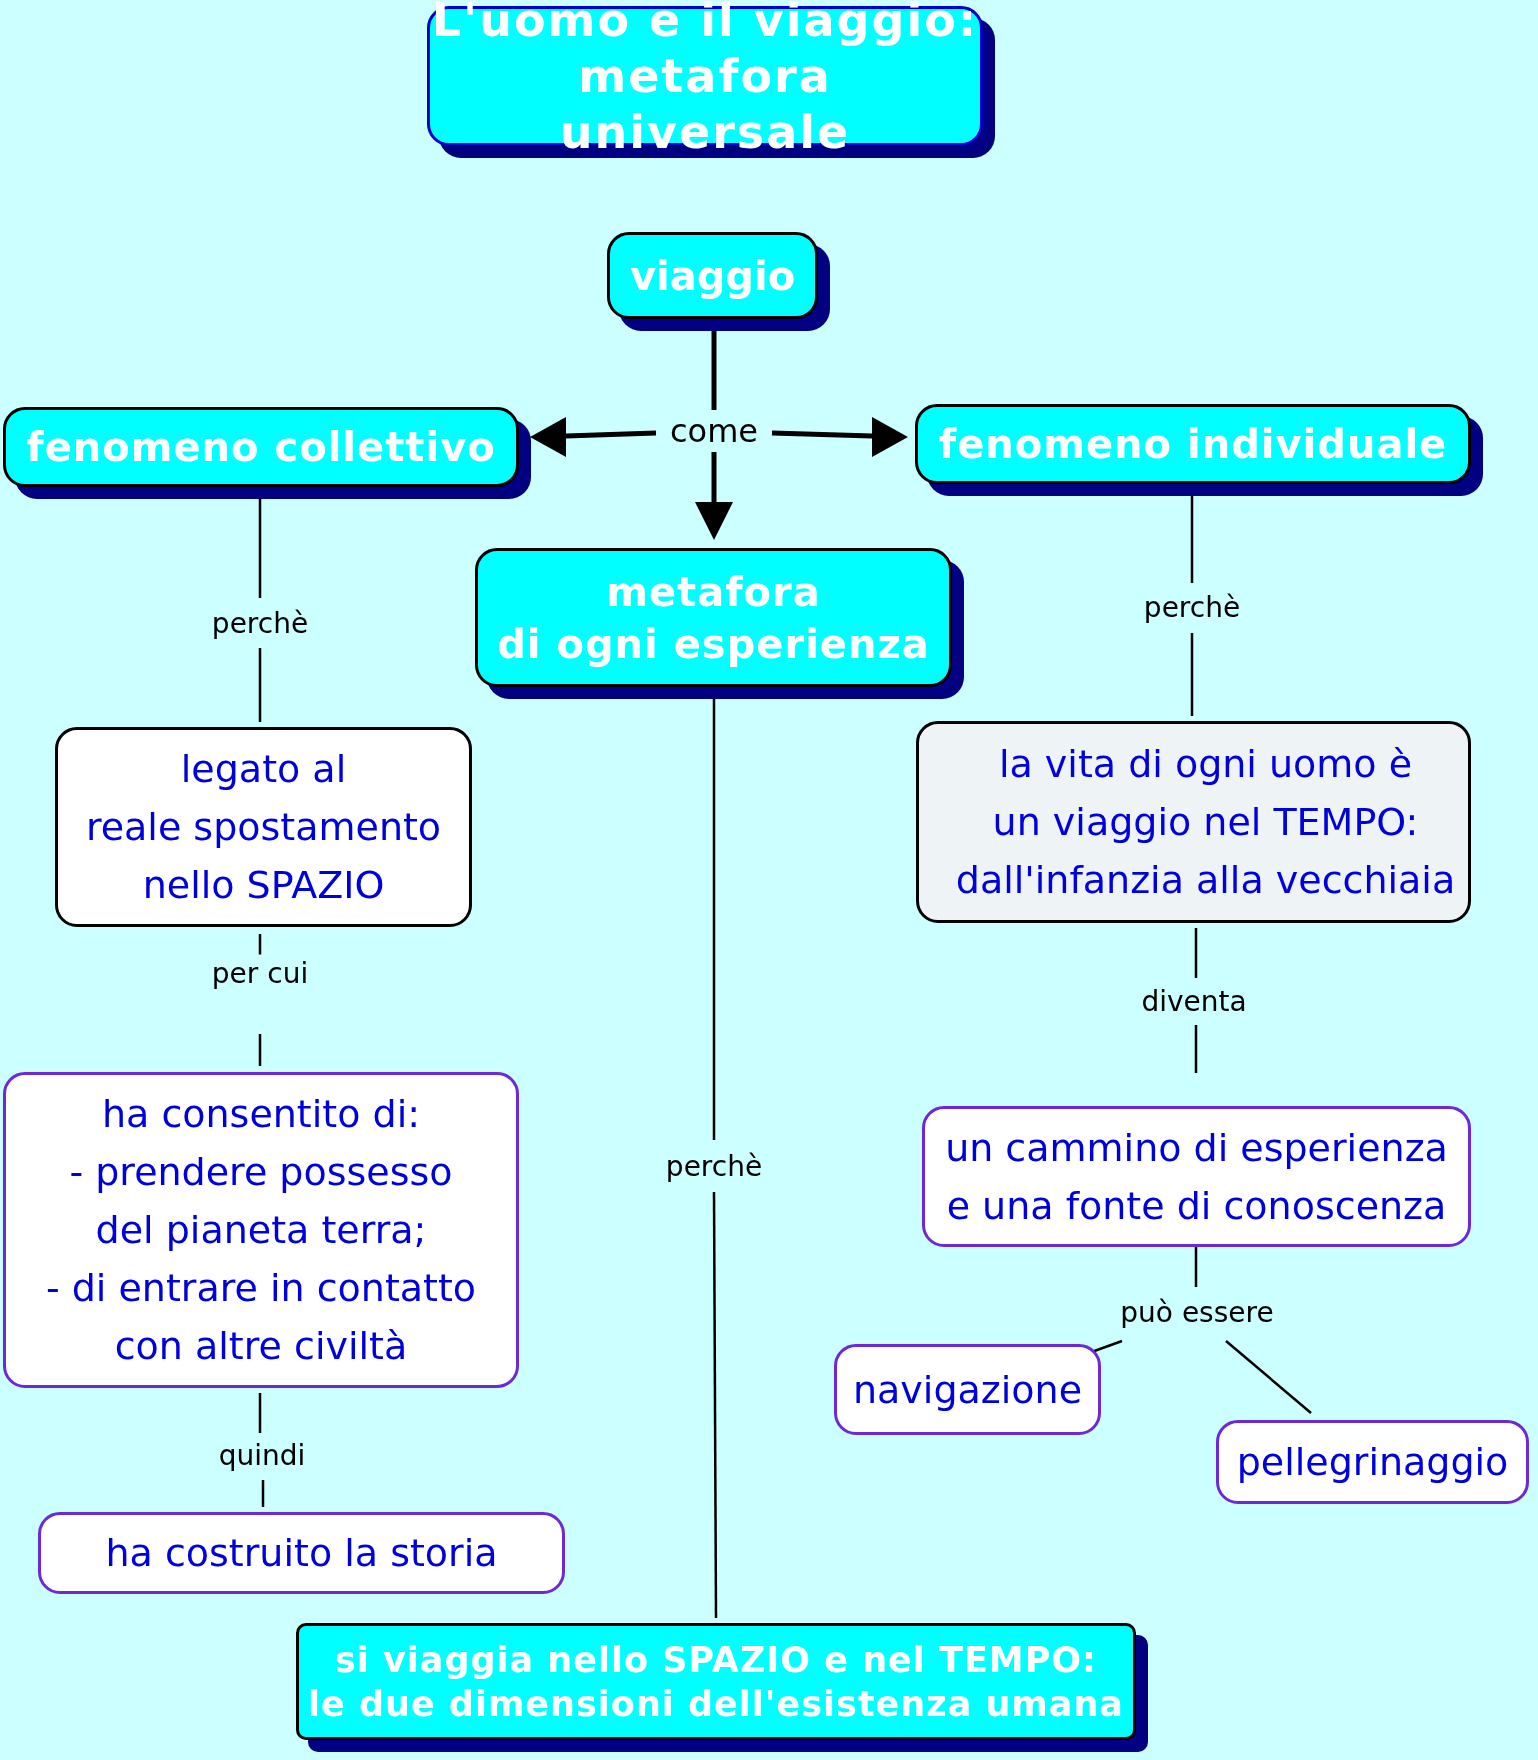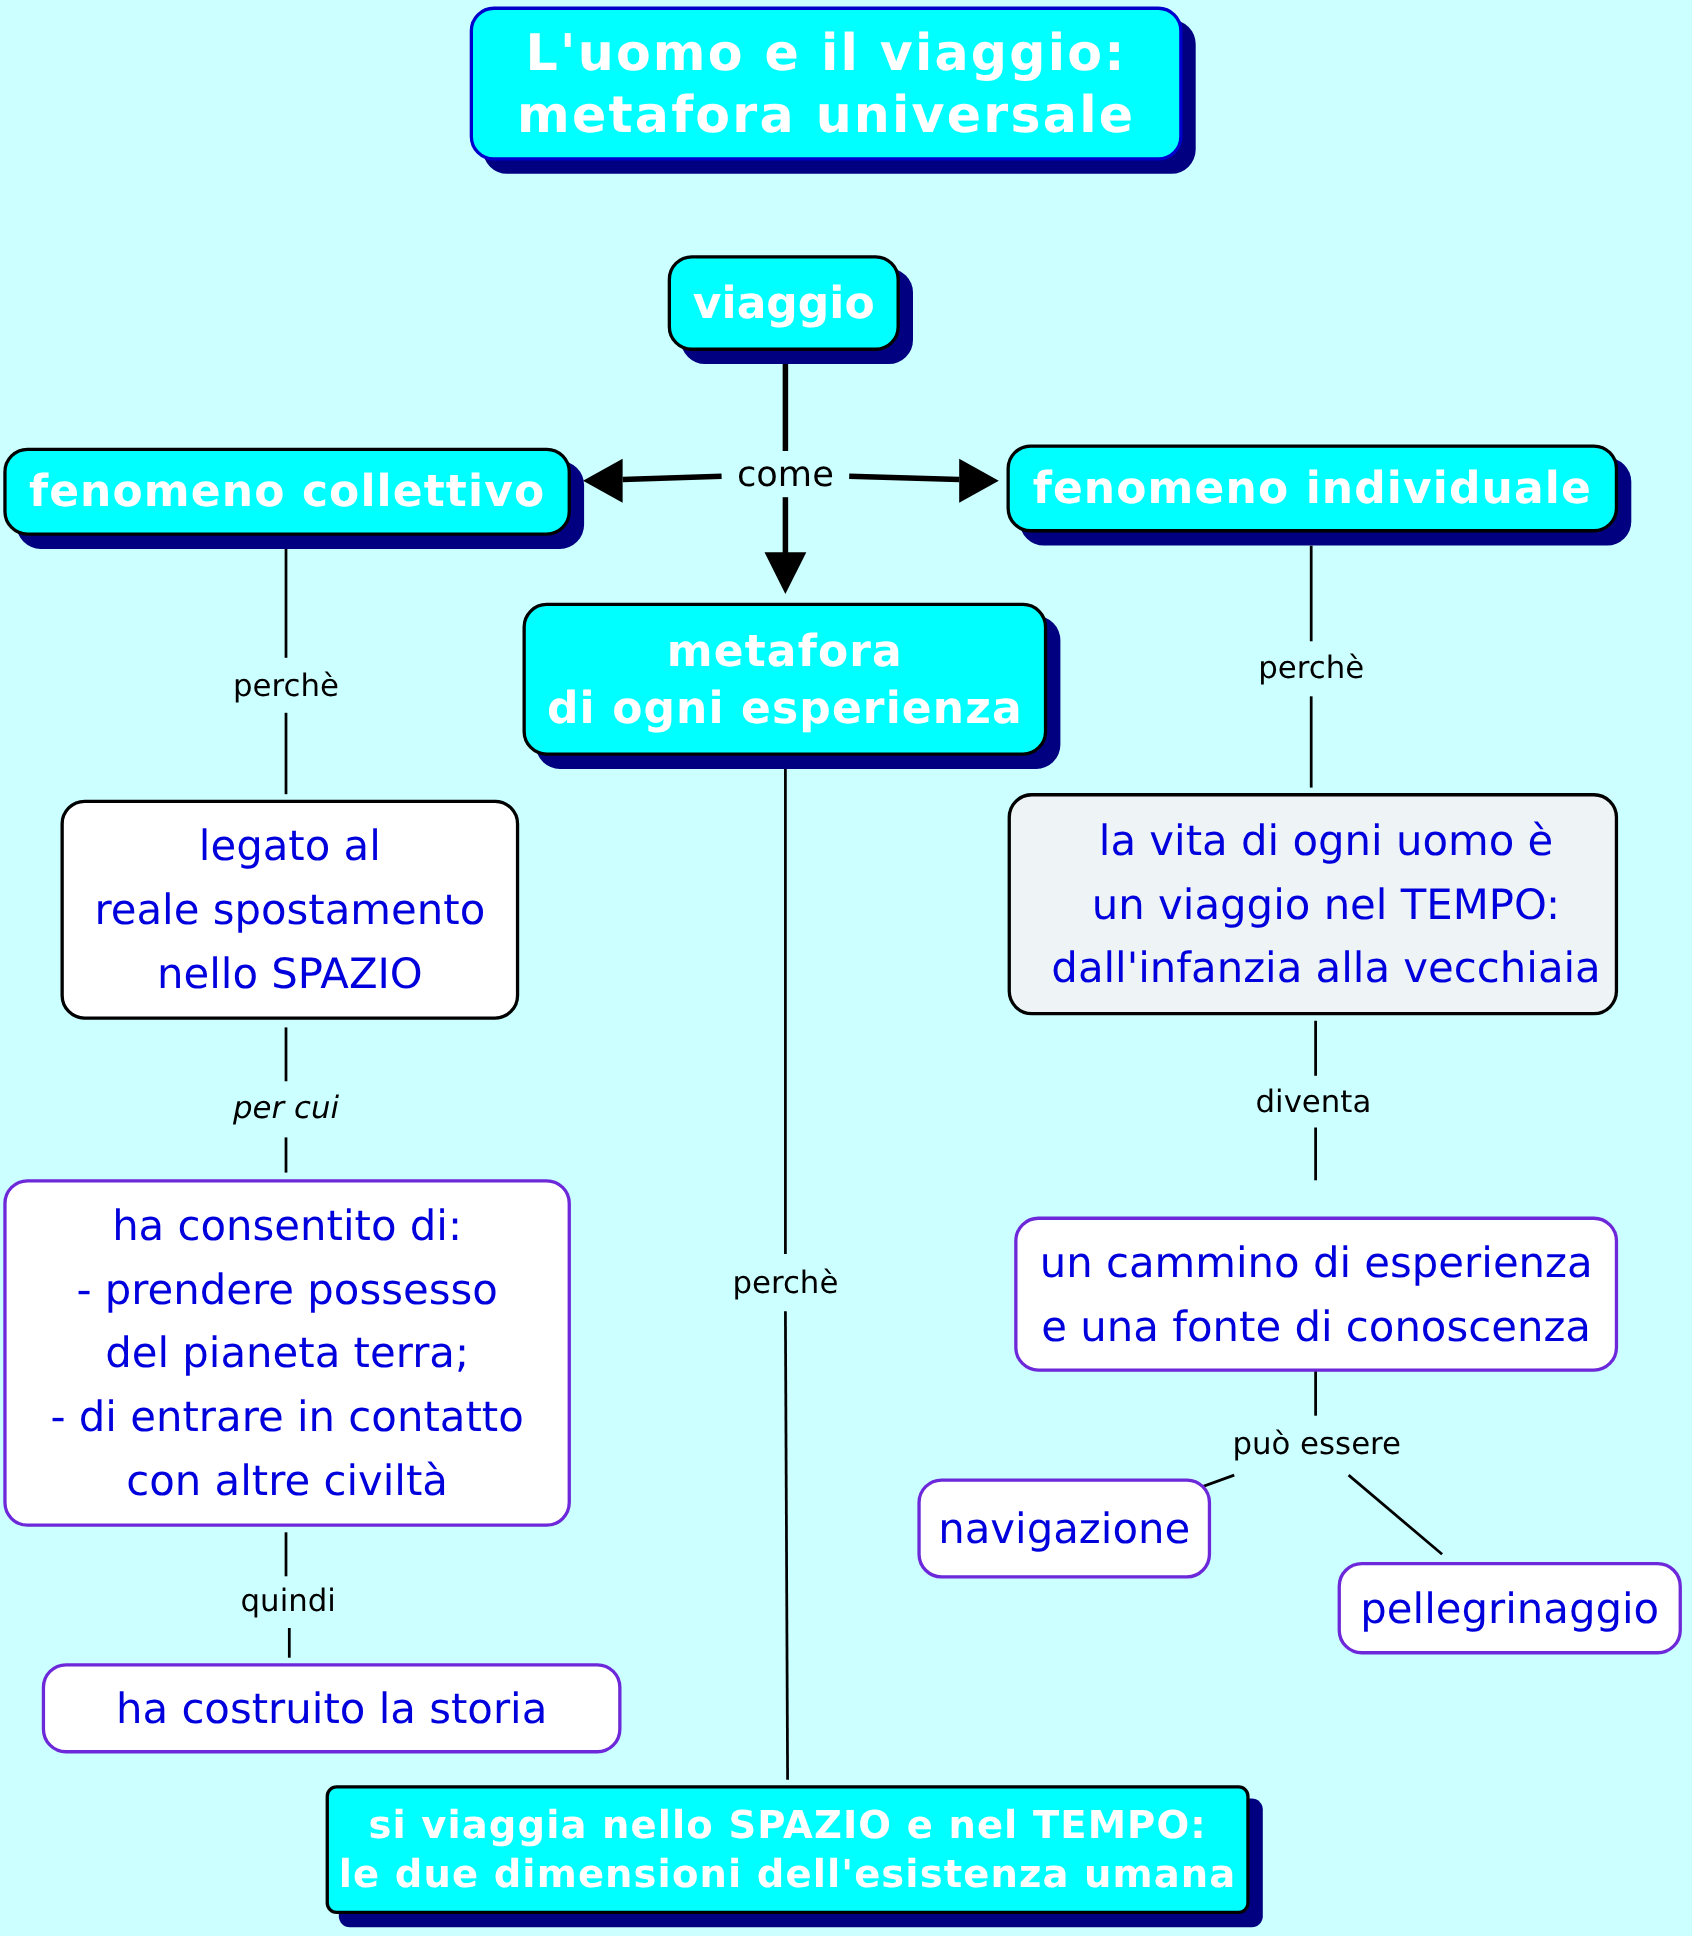--- a/index.html
+++ b/index.html
@@ -67,21 +67,21 @@
 
   <line x1="1192" y1="496" x2="1192" y2="583" stroke="#000" stroke-width="2.5"></line>
   <line x1="1192" y1="633" x2="1192" y2="716" stroke="#000" stroke-width="2.5"></line>
   <line x1="1196" y1="928" x2="1196" y2="978" stroke="#000" stroke-width="2.5"></line>
   <line x1="1196" y1="1025" x2="1196" y2="1073" stroke="#000" stroke-width="2.5"></line>
   <line x1="1196" y1="1226" x2="1196" y2="1287" stroke="#000" stroke-width="2.5"></line>
   <line x1="1122" y1="1341" x2="1064" y2="1362" stroke="#000" stroke-width="2.5"></line>
   <line x1="1226" y1="1341" x2="1311" y2="1413" stroke="#000" stroke-width="2.5"></line>
 </svg>
 
-<div class="node cyan blueborder" style="left:427px; top:6px; width:648px; height:140px; font-size:46px; line-height:56px; letter-spacing:2px;">L'uomo e il viaggio:
+<div class="node cyan blueborder" style="left:427px; top:6px; width:556px; height:140px; font-size:46px; line-height:56px; letter-spacing:2px;">L'uomo e il viaggio:
 metafora universale</div>
 
 <div class="node cyan" style="left:607px; top:232px; width:211px; height:87px; font-size:40px;">viaggio</div>
 
 <div class="node cyan" style="left:3px; top:407px; width:516px; height:80px; font-size:40px; letter-spacing:1px;">fenomeno collettivo</div>
 
 <div class="node cyan" style="left:915px; top:404px; width:556px; height:80px; font-size:40px; letter-spacing:1px;">fenomeno individuale</div>
 
 <div class="node cyan" style="left:475px; top:548px; width:477px; height:139px; font-size:40px; line-height:52px; letter-spacing:1px;">metafora
 di ogni esperienza</div>
@@ -108,17 +108,17 @@
 <div class="node plain blue" style="left:1216px; top:1420px; width:313px; height:84px;">pellegrinaggio</div>
 
 <div class="node plain blue" style="left:38px; top:1512px; width:527px; height:82px;">ha costruito la storia</div>
 
 <div class="node cyan" style="left:296px; top:1623px; width:840px; height:117px; font-size:35px; line-height:44px; letter-spacing:1px;border-radius:10px;">si viaggia nello SPAZIO e nel TEMPO:
 le due dimensioni dell'esistenza umana</div>
 
 <div class="label" style="left:714px; top:431px; font-size:32px;">come</div>
 <div class="label" style="left:260px; top:623px;">perchè</div>
 <div class="label" style="left:1192px; top:607px;">perchè</div>
-<div class="label" style="left:260px; top:1007px;font-style:italic;">per cui</div>
+<div class="label" style="left:260px; top:973px;">per cui</div>
 <div class="label" style="left:1194px; top:1001px;">diventa</div>
 <div class="label" style="left:714px; top:1166px;">perchè</div>
 <div class="label" style="left:262px; top:1455px;">quindi</div>
 <div class="label" style="left:1197px; top:1312px;">può essere</div>
 
 </body></html>

